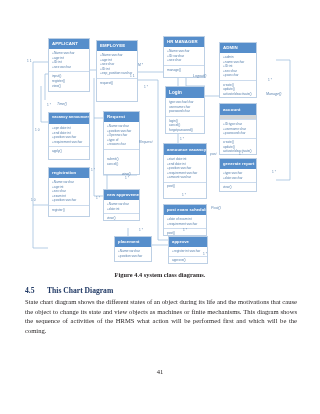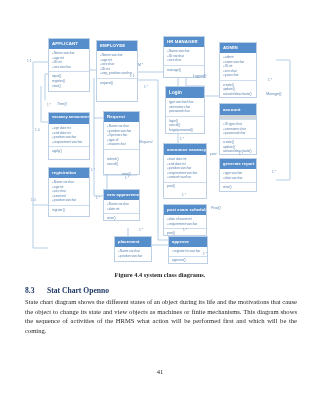--- a/index.html
+++ b/index.html
@@ -396,18 +396,18 @@
   <div class="assoc-label" style="left:211px; top:206px; font-size:3.6px;">Post()</div>
   <div class="assoc-label" style="left:210px; top:152px; font-size:3.4px;">post</div>
   <div class="assoc-label" style="left:57px;  top:102px; font-size:3.4px;">Time()</div>
   <div class="assoc-label" style="left:122px; top:172px; font-size:3.2px;">view()</div>
 
 </div>
 
 <div class="fig-caption">Figure 4.4 system class diagrams.</div>
 
 <div class="sec-heading">
-  <span class="num">8.3</span><span>Stat Chart Openno</span>
+  <span class="num">4.5</span><span>This Chart Diagram</span>
 </div>
 
 <div class="body-par">State chart diagram shows the different states of an object during its life and the motivations that cause the object to change its state and view objects as machines or finite mechanisms. This diagram shows the sequence of activities of the HRMS what action will be performed first and which will be the coming.</div>
 
 <div class="page-num">41</div>
 
 </body></html>

